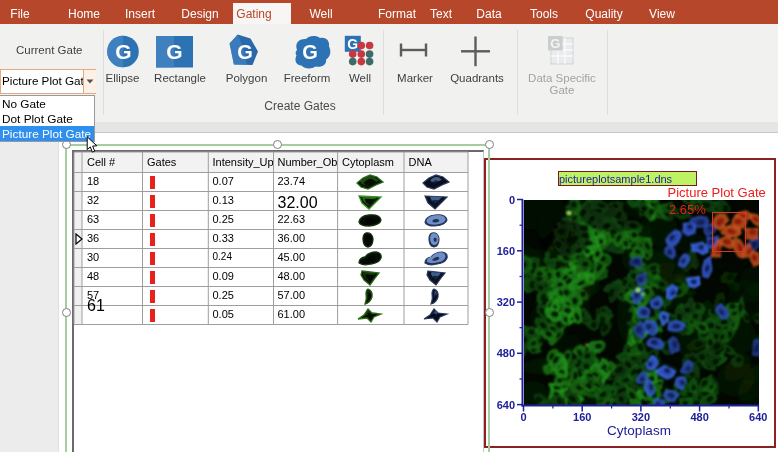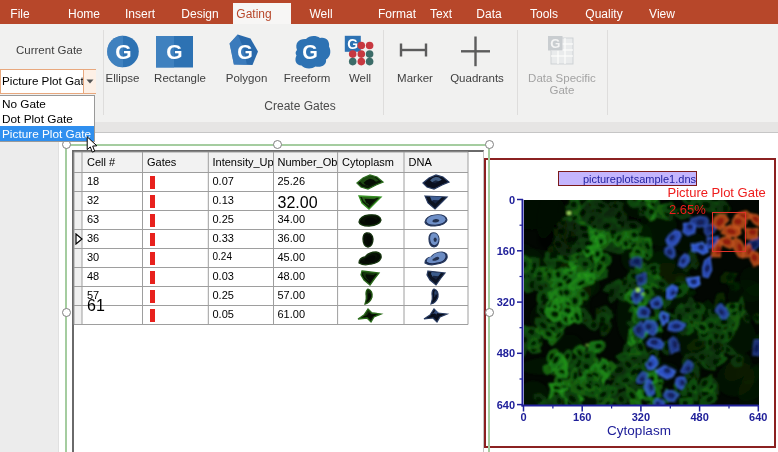--- a/index.html
+++ b/index.html
@@ -109,40 +109,40 @@
   </svg>
 <div class="a" style="left:87px;top:156px;width:60px;height:13px;font-size:11px;color:#000;overflow:hidden;white-space:nowrap">Cell #</div>
 <div class="a" style="left:147px;top:156px;width:61px;height:13px;font-size:11px;color:#000;overflow:hidden;white-space:nowrap">Gates</div>
 <div class="a" style="left:212.5px;top:156px;width:60.5px;height:13px;font-size:11px;color:#000;overflow:hidden;white-space:nowrap">Intensity_Upp</div>
 <div class="a" style="left:277.5px;top:156px;width:59.5px;height:13px;font-size:11px;color:#000;overflow:hidden;white-space:nowrap">Number_Obje</div>
 <div class="a" style="left:342px;top:156px;width:62px;height:13px;font-size:11px;color:#000;overflow:hidden;white-space:nowrap">Cytoplasm</div>
 <div class="a" style="left:408.5px;top:156px;width:59px;height:13px;font-size:11px;color:#000;overflow:hidden;white-space:nowrap">DNA</div>
 <div class="a" style="left:87px;top:175.3px;font-size:11px;color:#000">18</div>
 <div class="a" style="left:149.5px;top:175.5px;width:5px;height:13px;background:#e8211d"></div>
 <div class="a" style="left:212.5px;top:175.3px;font-size:11px;color:#000">0.07</div>
-<div class="a" style="left:277.5px;top:175.3px;font-size:11px;color:#000">25.26</div>
+<div class="a" style="left:277.5px;top:175.3px;font-size:11px;color:#000">23.74</div>
 <div class="a" style="left:87px;top:194.3px;font-size:11px;color:#000">32</div>
 <div class="a" style="left:149.5px;top:194.5px;width:5px;height:13px;background:#e8211d"></div>
 <div class="a" style="left:212.5px;top:194.3px;font-size:11px;color:#000">0.13</div>
 <div class="a" style="left:277.5px;top:194.3px;font-size:16px;color:#000">32.00</div>
 <div class="a" style="left:87px;top:213.3px;font-size:11px;color:#000">63</div>
 <div class="a" style="left:149.5px;top:213.5px;width:5px;height:13px;background:#e8211d"></div>
 <div class="a" style="left:212.5px;top:213.3px;font-size:11px;color:#000">0.25</div>
-<div class="a" style="left:277.5px;top:213.3px;font-size:11px;color:#000">34.00</div>
+<div class="a" style="left:277.5px;top:213.3px;font-size:11px;color:#000">22.63</div>
 <div class="a" style="left:87px;top:232.3px;font-size:11px;color:#000">36</div>
 <div class="a" style="left:149.5px;top:232.5px;width:5px;height:13px;background:#e8211d"></div>
 <div class="a" style="left:212.5px;top:232.3px;font-size:11px;color:#000">0.33</div>
 <div class="a" style="left:277.5px;top:232.3px;font-size:11px;color:#000">36.00</div>
 <div class="a" style="left:87px;top:251.3px;font-size:11px;color:#000">30</div>
 <div class="a" style="left:149.5px;top:251.5px;width:5px;height:13px;background:#e8211d"></div>
 <div class="a" style="left:212.5px;top:251.3px;font-size:10px;color:#000">0.24</div>
 <div class="a" style="left:277.5px;top:251.3px;font-size:11px;color:#000">45.00</div>
 <div class="a" style="left:87px;top:270.3px;font-size:11px;color:#000">48</div>
 <div class="a" style="left:149.5px;top:270.5px;width:5px;height:13px;background:#e8211d"></div>
-<div class="a" style="left:212.5px;top:270.3px;font-size:11px;color:#000">0.03</div>
+<div class="a" style="left:212.5px;top:270.3px;font-size:11px;color:#000">0.09</div>
 <div class="a" style="left:277.5px;top:270.3px;font-size:11px;color:#000">48.00</div>
 <div class="a" style="left:87px;top:289.3px;font-size:11px;color:#000">57</div>
 <div class="a" style="left:149.5px;top:289.5px;width:5px;height:13px;background:#e8211d"></div>
 <div class="a" style="left:212.5px;top:289.3px;font-size:11px;color:#000">0.25</div>
 <div class="a" style="left:277.5px;top:289.3px;font-size:11px;color:#000">57.00</div>
 <div class="a" style="left:87px;top:297px;font-size:16px;color:#000">61</div>
 <div class="a" style="left:149.5px;top:308.5px;width:5px;height:13px;background:#e8211d"></div>
 <div class="a" style="left:212.5px;top:308.3px;font-size:11px;color:#000">0.05</div>
 <div class="a" style="left:277.5px;top:308.3px;font-size:11px;color:#000">61.00</div>
 <svg class="a" style="left:74.5px;top:232.5px" width="8" height="12" viewBox="0 0 8 12">
@@ -222,21 +222,21 @@
     <path d="M13,2 L17,6 L26,7 L19,10 L16,15 L12,11 L3,12 L9,8 Z" fill="#0a1505" stroke="#2c6e1c" stroke-width="1.3"></path>
     <path d="M13,2 L17,6 L26,7 L19,10 L16,15 L12,11 L3,12 L9,8 Z" fill="#286518" opacity="0.35" transform="translate(3.5,0.8) scale(0.72)"></path>
     <path d="M13,2 L17,6 L26,7 L19,10 L16,15 L12,11 L3,12 L9,8 Z" fill="#030703" opacity="0.9" transform="translate(7.5,4.2) scale(0.5)"></path>
   </svg>
 <svg class="a" style="left:421px;top:306.5px" width="30" height="17" viewBox="0 0 30 17">
     <path d="M13,2 L17,6 L26,7 L19,10 L16,15 L12,11 L3,12 L9,8 Z" fill="#070c18" stroke="#26395f" stroke-width="1.2"></path>
     <path d="M13,2 L17,6 L26,7 L19,10 L16,15 L12,11 L3,12 L9,8 Z" fill="#416099" opacity="0.75" transform="translate(9.8,2.6) scale(0.35)"></path>
     <path d="M13,2 L17,6 L26,7 L19,10 L16,15 L12,11 L3,12 L9,8 Z" fill="#0a1228" opacity="0.75" transform="translate(10,6) scale(0.32)"></path>
   </svg>
 <div class="a" style="left:484px;top:158px;width:292px;height:290px;background:#fff;border:2px solid #8b2121"></div>
-<div class="a" style="left:558px;top:171px;width:139px;height:15px;border:1px solid #7b1a1a;background:#c4b5fd;font-size:11px;color:#2222a0;text-align:right;line-height:14px">pictureplotsample1.dns</div>
+<div class="a" style="left:558px;top:171px;width:139px;height:15px;border:1px solid #7b1a1a;background:#bef264;font-size:11px;color:#2222a0;text-align:left;line-height:14px">pictureplotsample1.dns</div>
 <div class="a" style="left:523.5px;top:199.5px;width:235px;height:205px">
     <svg width="235" height="205" viewBox="0 0 235 205" style="position:absolute;left:0;top:0">
       <defs>
         <filter id="mb" x="-5%" y="-5%" width="110%" height="110%">
           <feGaussianBlur stdDeviation="0.9"></feGaussianBlur>
         </filter>
       </defs>
       <rect x="0" y="0" width="235" height="205" fill="#020702"></rect>
       <g filter="url(#mb)">
         <ellipse cx="106.3" cy="114.8" rx="28.6" ry="13.6" transform="rotate(91 106.3 114.8)" fill="#0b2506" opacity="0.34"></ellipse>

